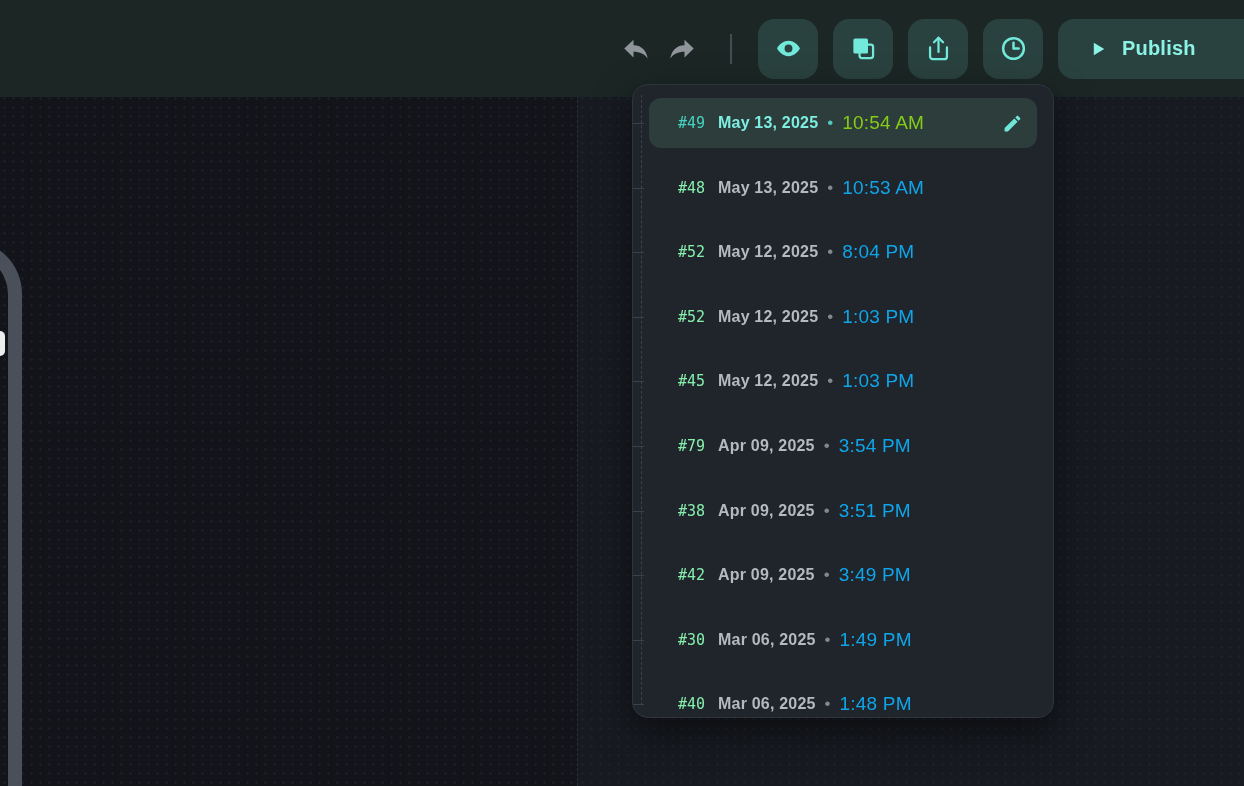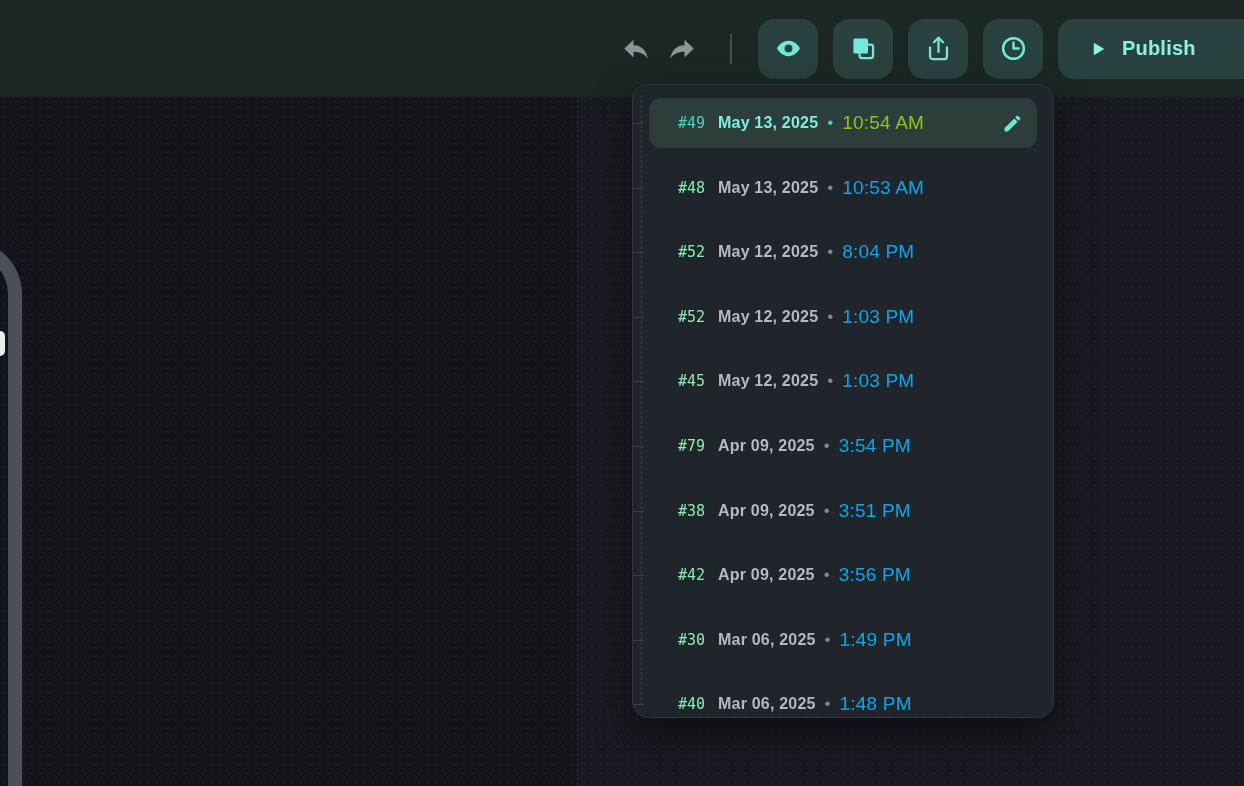--- a/index.html
+++ b/index.html
@@ -192,21 +192,21 @@
     <span class="v-num">#38</span>
     <span class="v-date">Apr 09, 2025</span>
     <span class="v-sep">•</span>
     <span class="v-time">3:51 PM</span>
 
   </div>
       <div class="version-row">
     <span class="v-num">#42</span>
     <span class="v-date">Apr 09, 2025</span>
     <span class="v-sep">•</span>
-    <span class="v-time">3:56 PM</span>
+    <span class="v-time">3:49 PM</span>
 
   </div>
       <div class="version-row">
     <span class="v-num">#30</span>
     <span class="v-date">Mar 06, 2025</span>
     <span class="v-sep">•</span>
     <span class="v-time">1:49 PM</span>
 
   </div>
       <div class="version-row">

